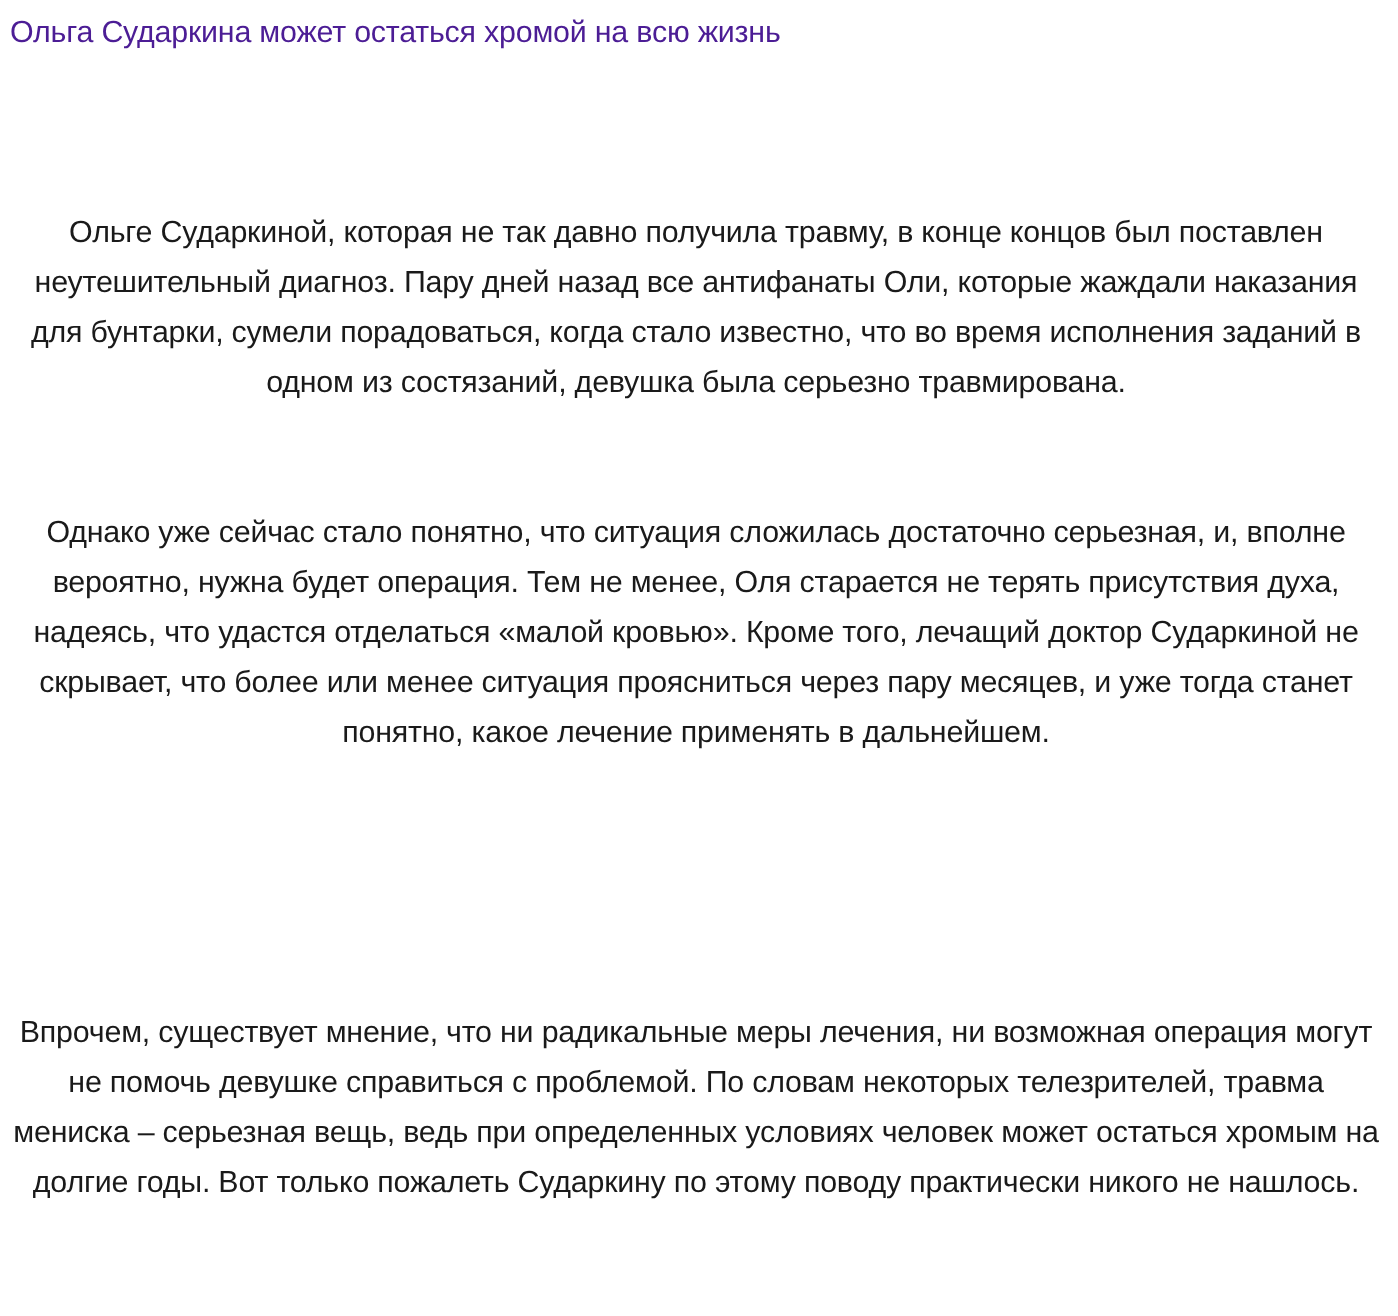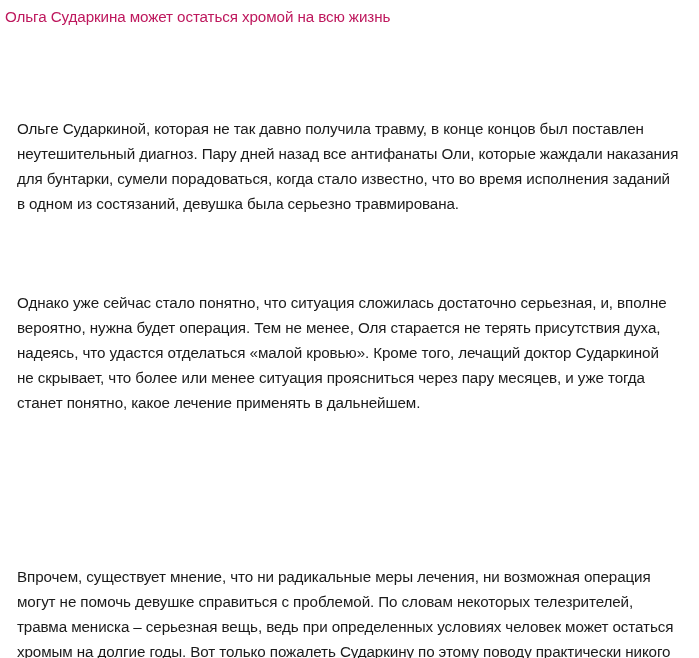--- a/index.html
+++ b/index.html
@@ -20,21 +20,21 @@
   .article {
     box-sizing: border-box;
     width: 699px;
     padding: 4px 8px 0 5px;
   }
 
   .article-title {
     font-size: 15.2px;
     line-height: 25px;
     font-weight: 400;
-    color: #be185d;
+    color: #4c1d95;
     margin: 0;
     letter-spacing: -0.1px;
   }
 
   
   .spacer {
     height: 25px;
   }
   .spacer-half {
     height: 25px;
@@ -45,21 +45,22 @@
     line-height: 25px;
     font-weight: 400;
     color: #1a1a1a;
     letter-spacing: -0.1px;
     text-align: left;
     white-space: pre-wrap;
     word-wrap: break-word;
   }
 
   .para {
-    margin: 12px;
+    margin: 0;
+    text-align: center;
   }
 </style>
 </head>
 <body style="background: rgb(255, 255, 255); color: rgb(26, 26, 26);">
 
 <div class="article">
 
   <h1 class="article-title">Ольга Сударкина может остаться хромой на всю жизнь</h1>
 
   <div class="spacer"></div>

